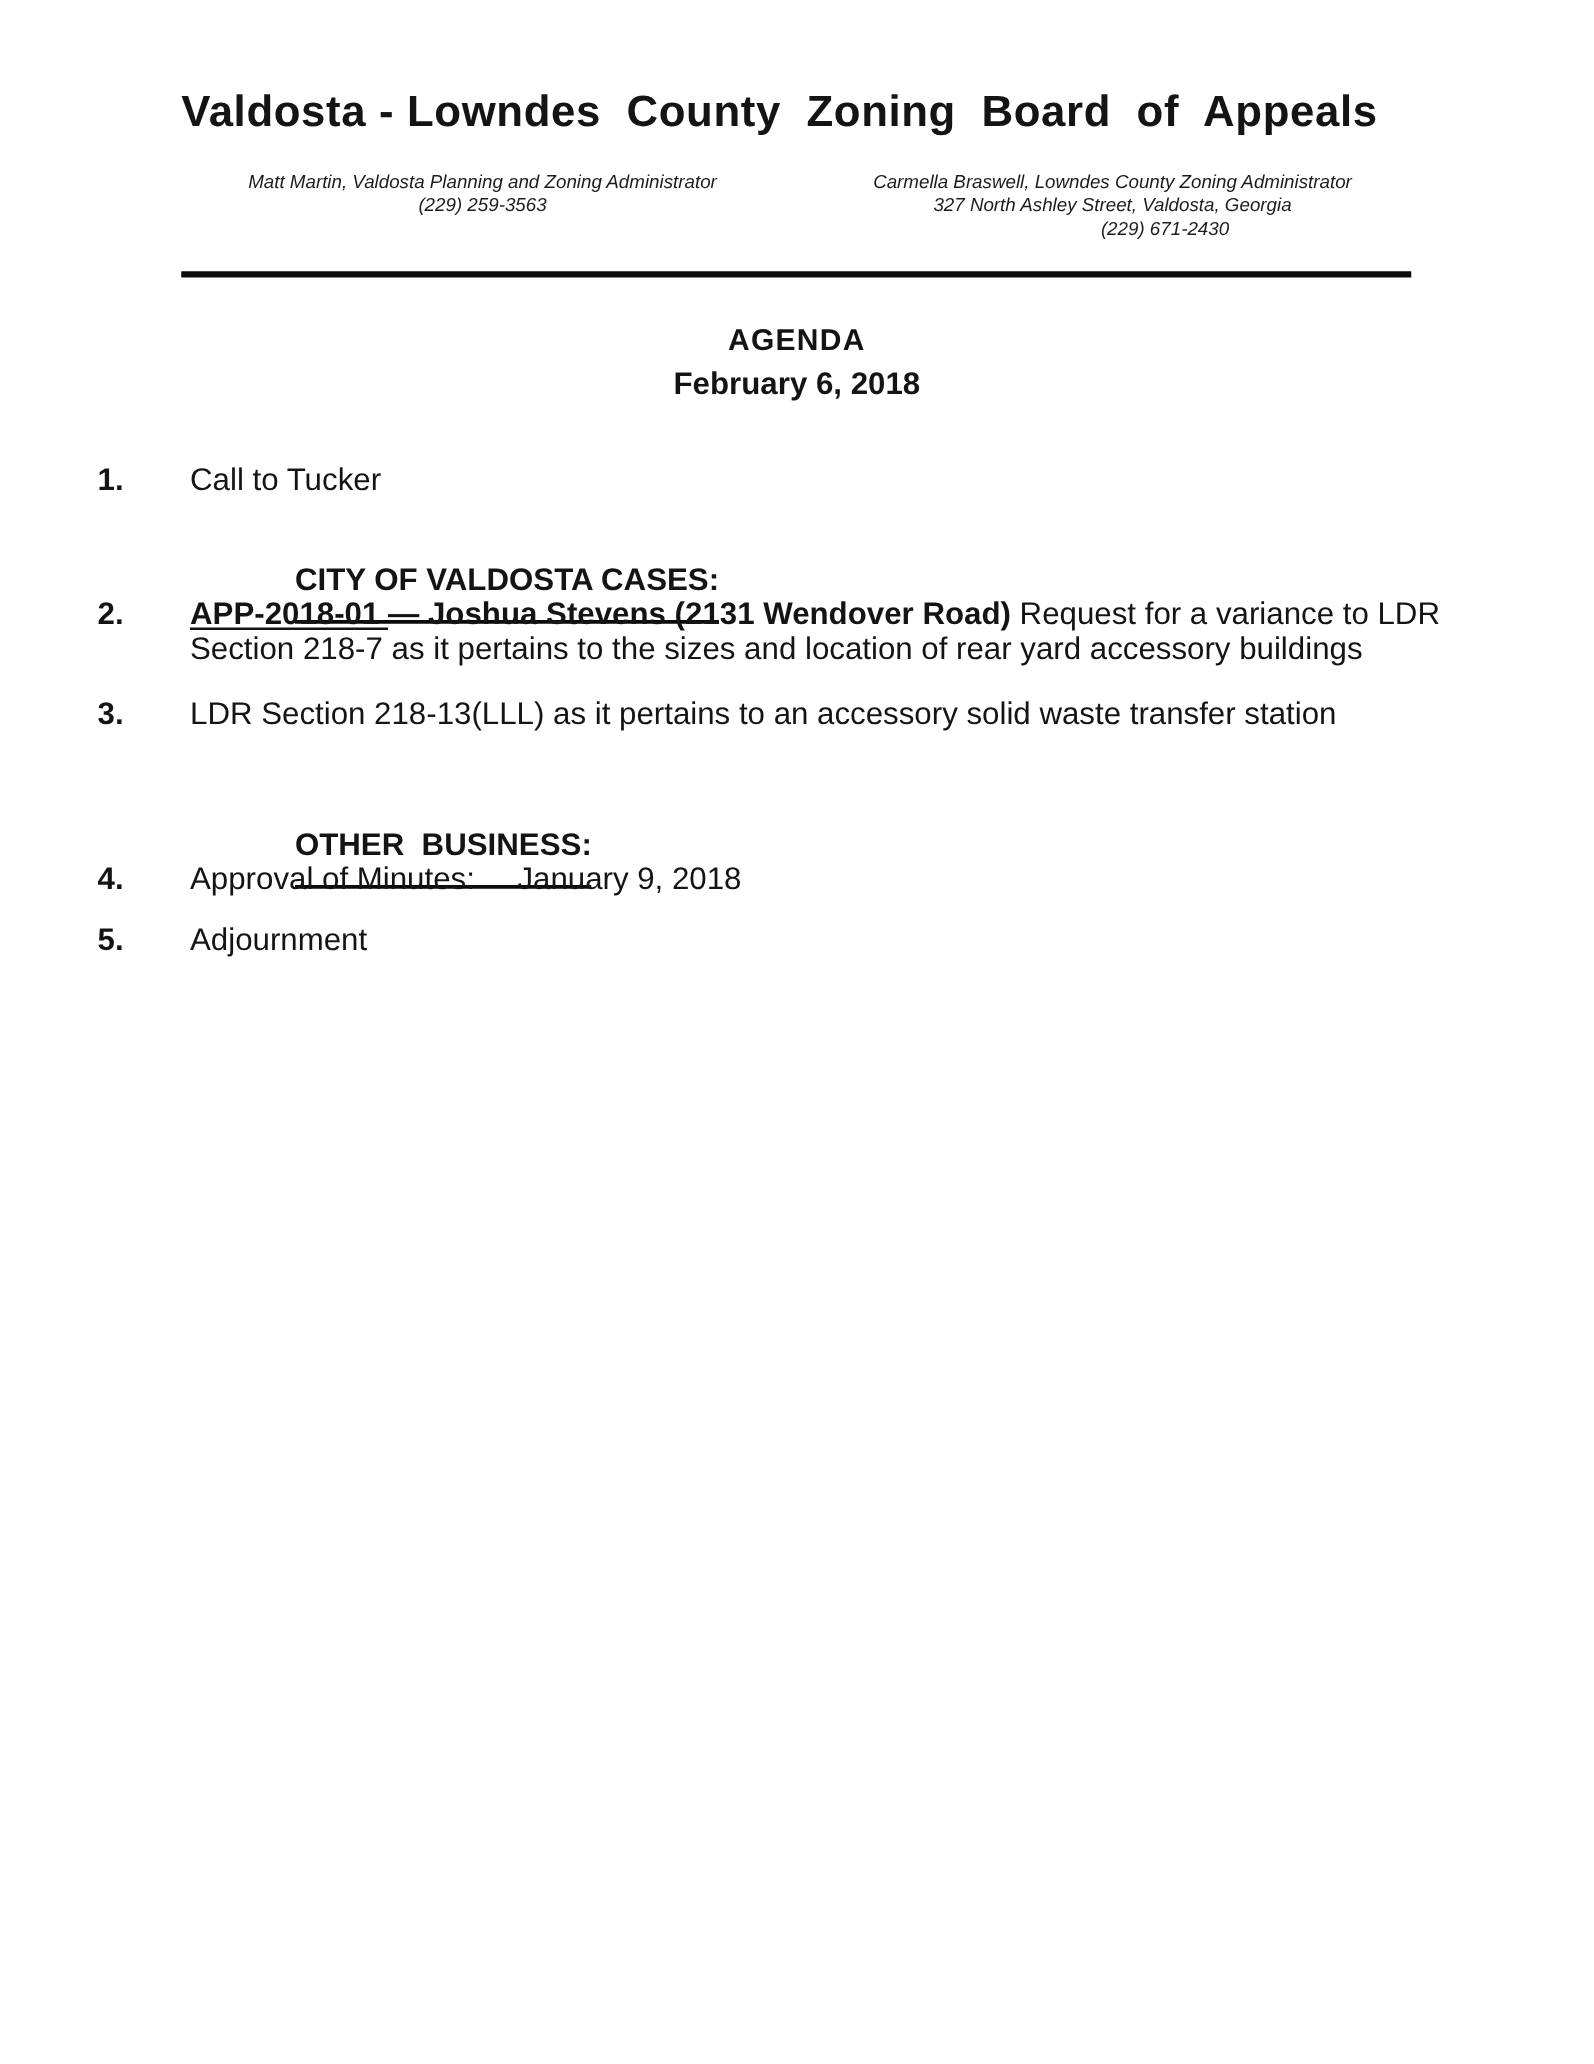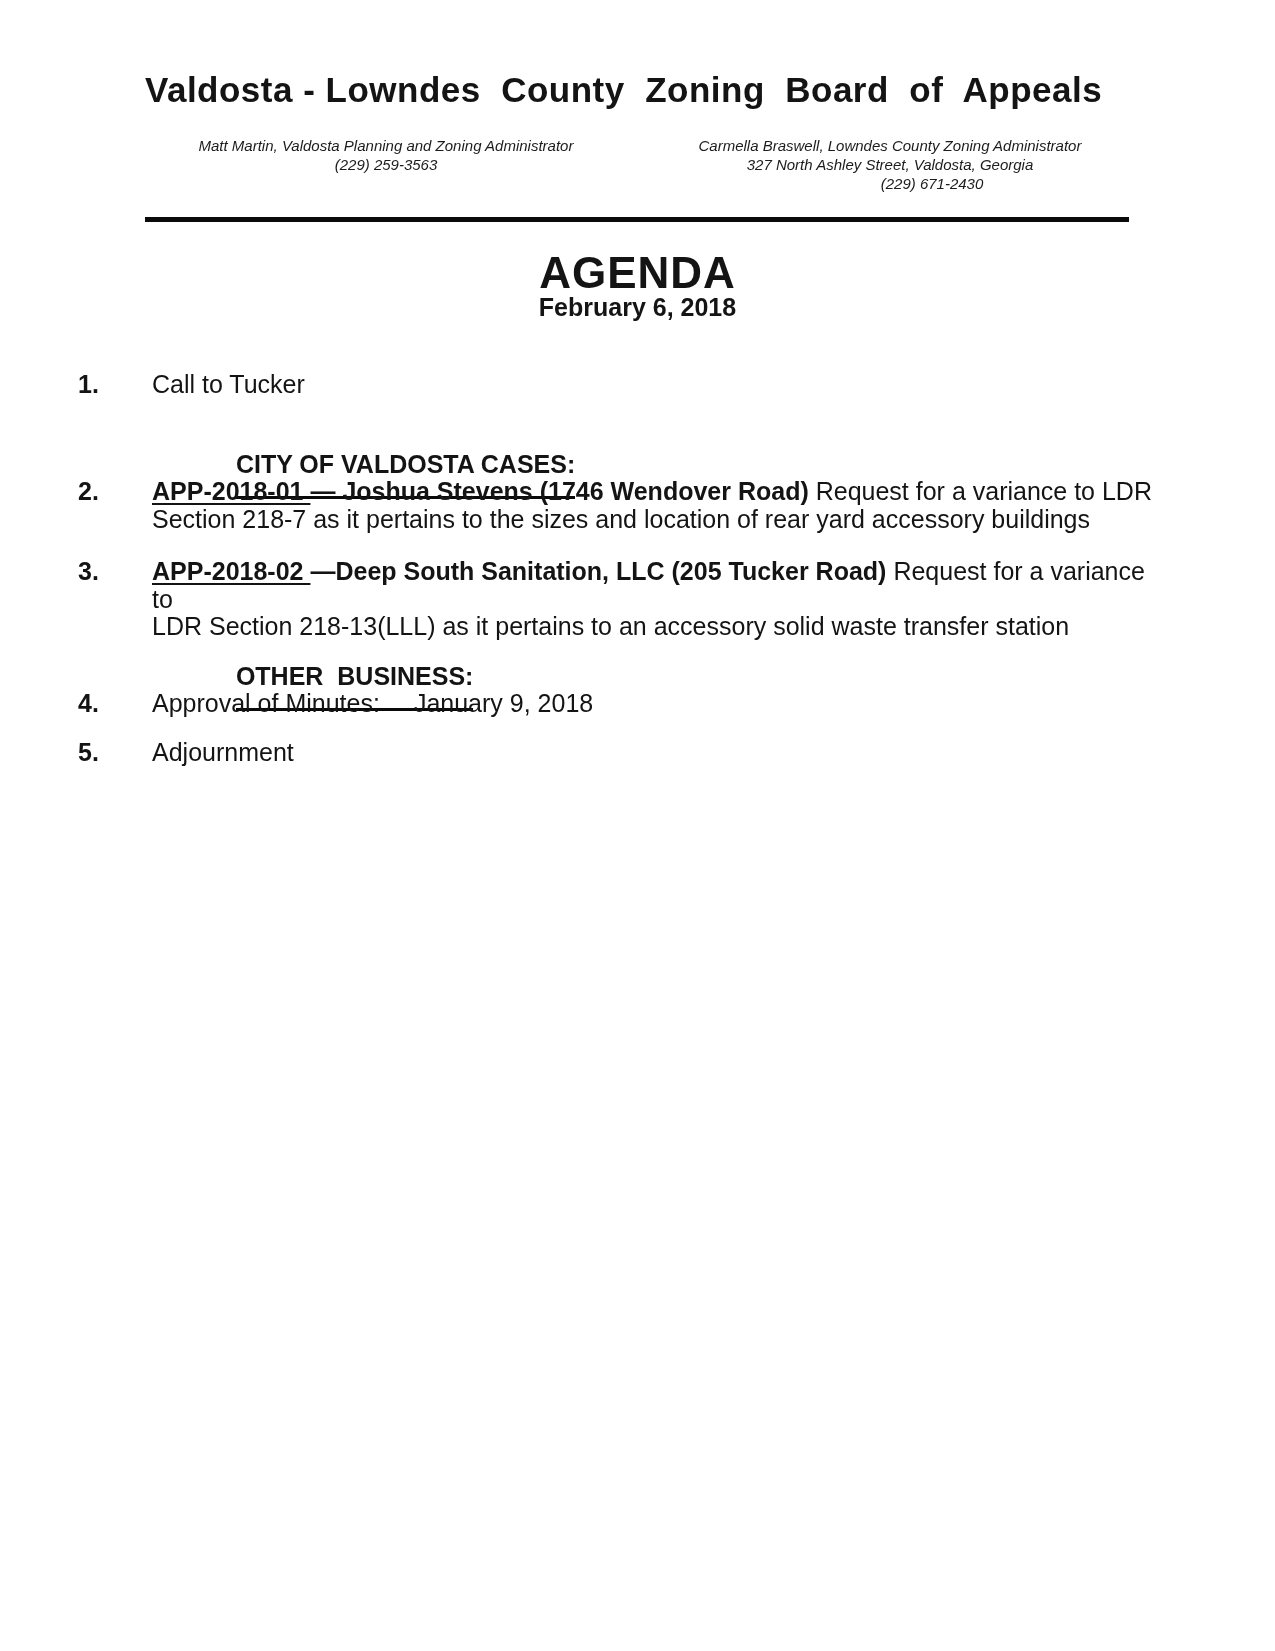--- a/index.html
+++ b/index.html
@@ -27,21 +27,21 @@
   .admin-right { left:640px; }
   .admin-right .admin-phone { position:relative; left:42px; }
   .header-rule {
     position:absolute; left:145px; top:217px;
     width:984px; height:5px; background:#0a0a0a;
   }
   .agenda-block {
     position:absolute; left:0; top:254px; width:1275px;
     text-align:center; font-weight:bold;
   }
-  .agenda-heading { font-size:44px; line-height:38px; letter-spacing:1px; }
+  .agenda-heading { font-size:24px; line-height:38px; letter-spacing:1px; }
   .agenda-date, .agenda-time { font-size:25px; line-height:31px; }
   .item {
     position:absolute; left:78px; width:1080px;
     font-size:25px; line-height:27.5px;
   }
   .item-num {
     position:absolute; left:0; top:0;
     font-weight:bold;
   }
   .item-body { margin-left:74px; }
@@ -101,29 +101,28 @@
   <div class="item-body">Call to Tucker</div>
 </div>
 
 <div class="section-heading pos-city">
   <span class="underlined-heading">CITY OF VALDOSTA CASES:</span>
 </div>
 
 <div class="item pos-item2">
   <span class="item-num">2.</span>
   <div class="item-body">
-    <div><span class="case-id">APP-2018-01&nbsp;</span><span class="bold-seg">— Joshua Stevens (1746 Wendover Road)</span><span class="normal-seg"> Request for a variance to LDR</span></div>
+    <div><span class="case-id">APP-2018-01&nbsp;</span><span class="bold-seg">— Joshua Stevens (2131 Wendover Road)</span><span class="normal-seg"> Request for a variance to LDR</span></div>
     <div>Section 218-7 as it pertains to the sizes and location of rear yard accessory buildings</div>
   </div>
 </div>
 
 <div class="item pos-item3">
   <span class="item-num">3.</span>
   <div class="item-body">
-    <div><span class="case-id">APP-2018-02&nbsp;</span><span class="bold-seg">—Deep South Sanitation, LLC (205 Tucker Road)</span><span class="normal-seg"> Request for a variance to</span></div>
     <div>LDR Section 218-13(LLL) as it pertains to an accessory solid waste transfer station</div>
   </div>
 </div>
 
 <div class="section-heading pos-other">
   <span class="underlined-heading">OTHER  BUSINESS:</span>
 </div>
 
 <div class="item pos-item4">
   <span class="item-num">4.</span>

